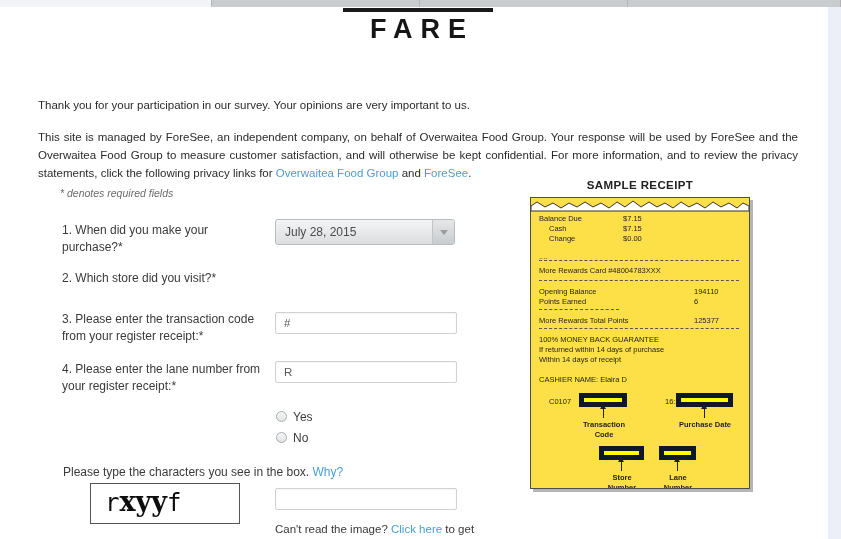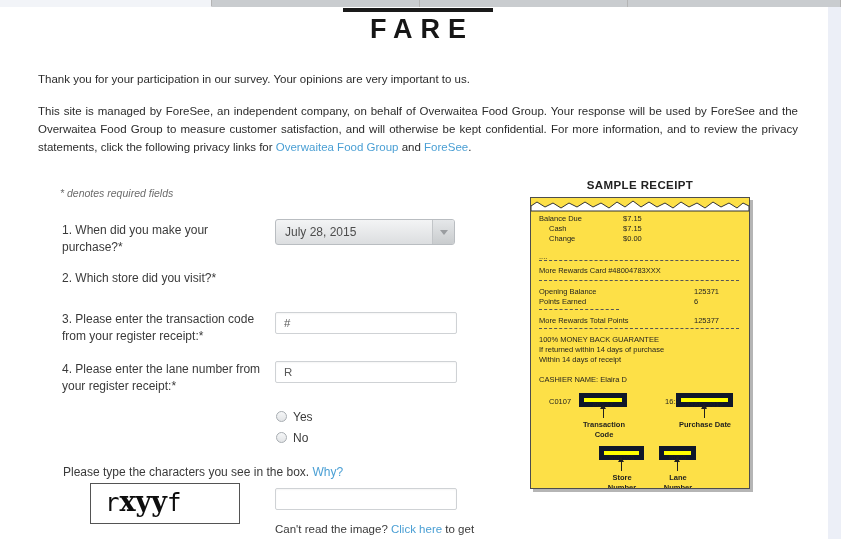--- a/index.html
+++ b/index.html
@@ -78,20 +78,21 @@
 
   
   .intro {
     position: absolute;
     left: 38px;
     width: 760px;
     font-size: 11.5px;
     line-height: 18px;
     color: #2b2b2b;
     text-align: justify;
+    margin-top: 26px;
   }
   #intro-1 { top: 63px; }
   #intro-2 { top: 95px; }
   a.link {
     color: #4a9fd4;
     text-decoration: none;
   }
 
   
   #required-note {
@@ -378,21 +379,21 @@
       <div class="rc-sep" style="left: 8px; top: 130px; width: 200px;"></div>
       <div class="rc" style="left: 8px; top: 16px;">Balance Due</div>
       <div class="rc" style="left: 92px; top: 16px;">$7.15</div>
       <div class="rc" style="left: 18px; top: 26px;">Cash</div>
       <div class="rc" style="left: 92px; top: 26px;">$7.15</div>
       <div class="rc" style="left: 18px; top: 36px;">Change</div>
       <div class="rc" style="left: 92px; top: 36px;">$0.00</div>
       <div class="rc" style="left: 8px; top: 54px;">....</div>
       <div class="rc" style="left: 8px; top: 68px;">More Rewards Card  #48004783XXX</div>
       <div class="rc" style="left: 8px; top: 89px;">Opening Balance</div>
-      <div class="rc" style="left: 163px; top: 89px;">125371</div>
+      <div class="rc" style="left: 163px; top: 89px;">194110</div>
       <div class="rc" style="left: 8px; top: 99px;">Points Earned</div>
       <div class="rc" style="left: 163px; top: 99px;">6</div>
       <div class="rc" style="left: 8px; top: 118px;">More Rewards Total Points</div>
       <div class="rc" style="left: 163px; top: 118px;">125377</div>
       <div class="rc" style="left: 8px; top: 137px;">100% MONEY BACK GUARANTEE</div>
       <div class="rc" style="left: 8px; top: 147px;">If returned within 14 days of purchase</div>
       <div class="rc" style="left: 8px; top: 157px;">Within 14 days of receipt</div>
       <div class="rc" style="left: 8px; top: 177px;">CASHIER NAME:  Elaira D</div>
       <div class="rc" style="left: 18px; top: 199px;">C0107</div>
       <div class="rc" style="left: 105px; top: 199px; margin-left: 29px;">16:23:33</div>

